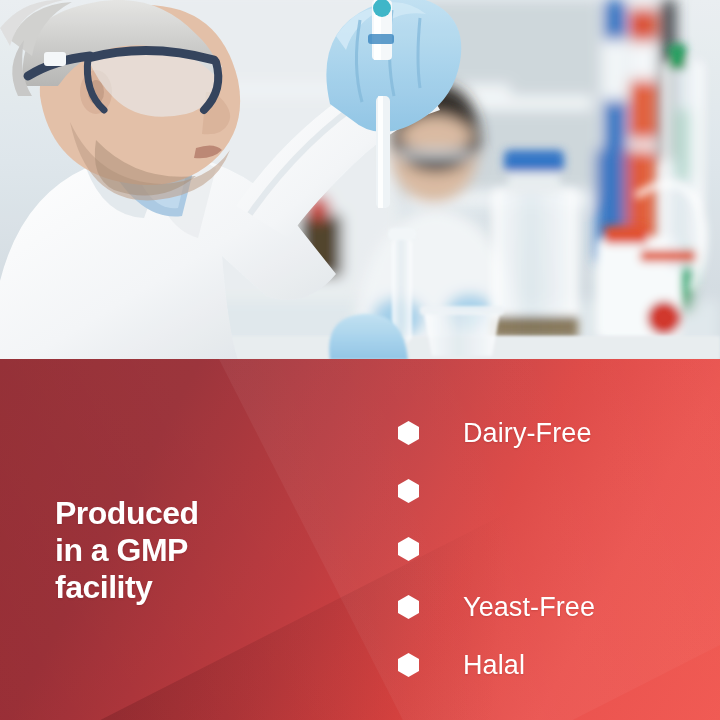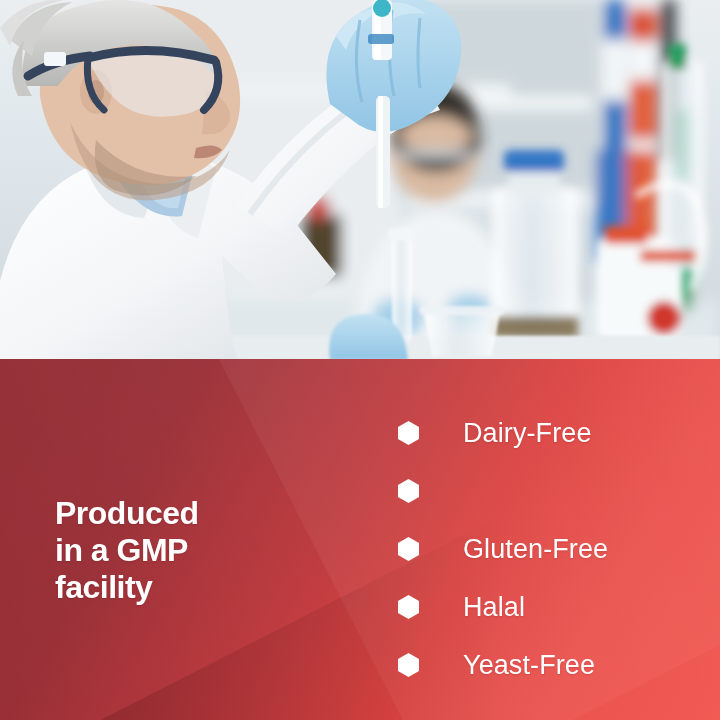--- a/index.html
+++ b/index.html
@@ -325,26 +325,25 @@
     <ul class="claims">
       <li class="claim">
         <span class="hex"></span>
         <span class="claim-label">Dairy-Free</span>
       </li>
       <li class="claim">
         <span class="hex"></span>
       </li>
       <li class="claim">
         <span class="hex"></span>
-        <span class="claim-label">Gluten-Free</span>
+      </li>
+      <li class="claim">
+        <span class="hex"></span>
+        <span class="claim-label">Yeast-Free</span>
       </li>
       <li class="claim">
         <span class="hex"></span>
         <span class="claim-label">Halal</span>
-      </li>
-      <li class="claim">
-        <span class="hex"></span>
-        <span class="claim-label">Yeast-Free</span>
       </li>
     </ul>
   </div>
 
 </div>
 
 </body></html>

